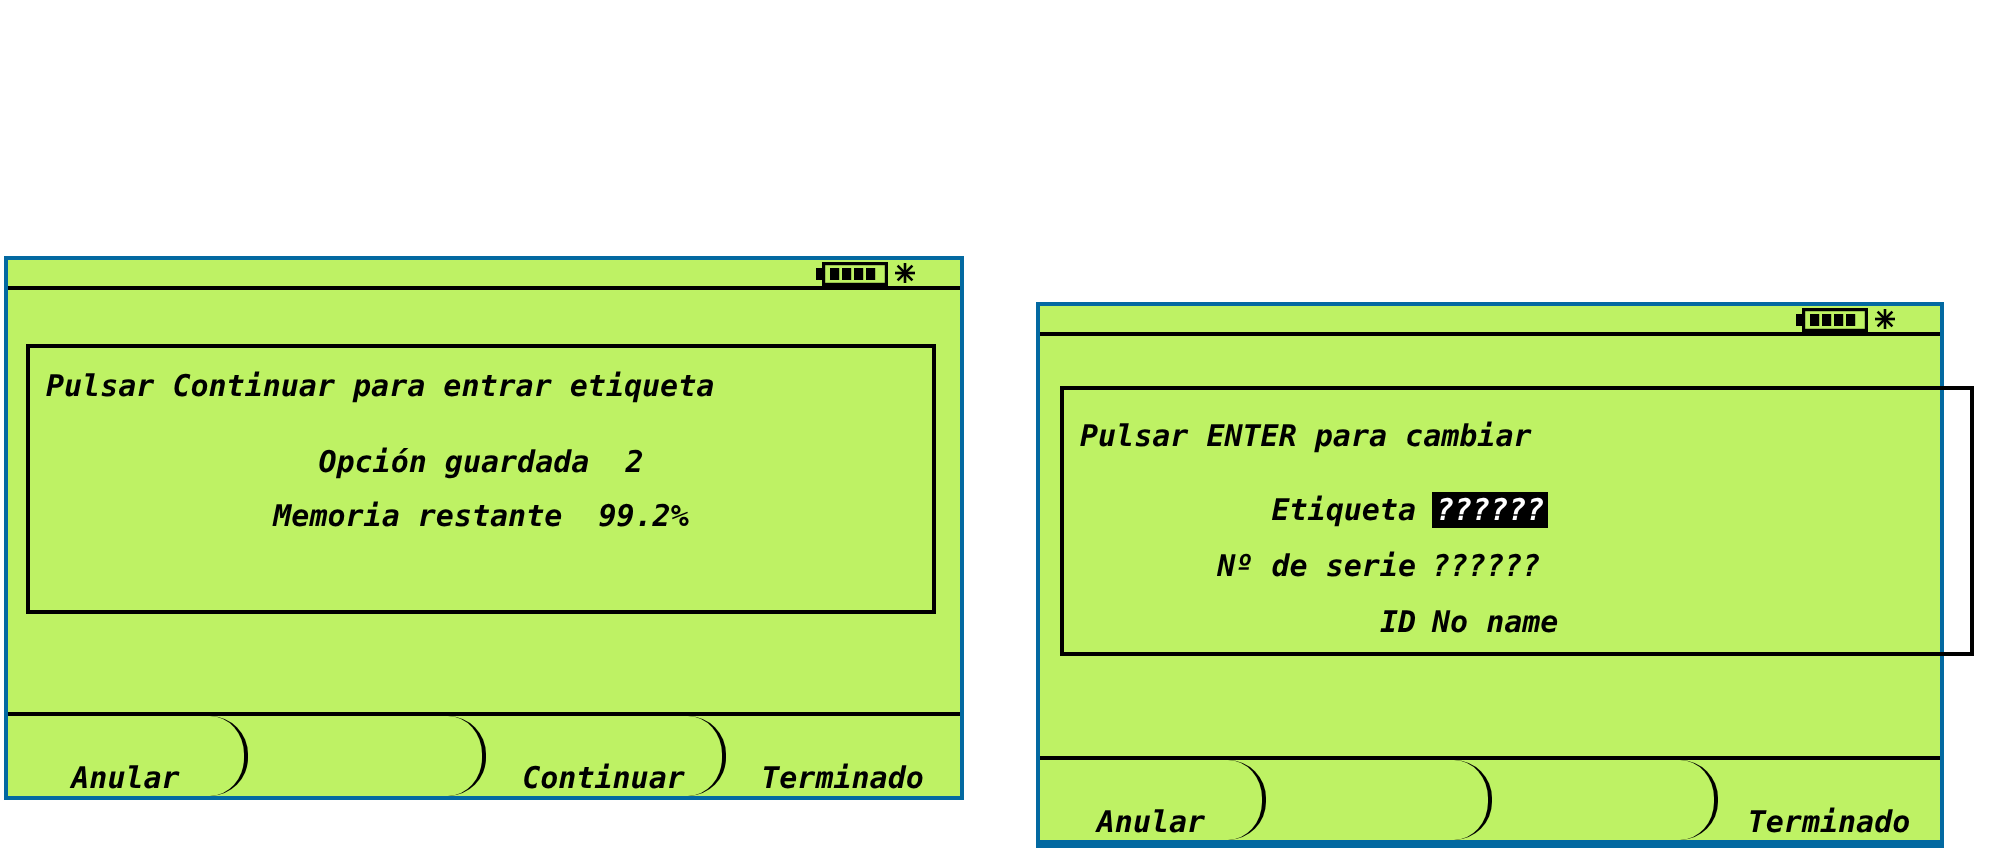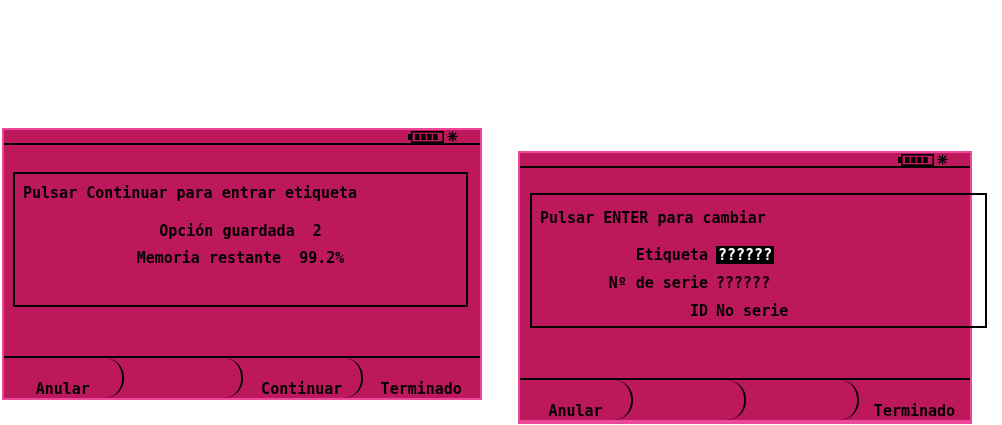--- a/index.html
+++ b/index.html
@@ -12,23 +12,24 @@
     background: #ffffff;
     position: relative;
     font-family: "DejaVu Sans Mono", "Liberation Mono", monospace;
     font-weight: 700;
     font-size: 15px;
     color: #000000;
     overflow: hidden;
   }
   .screen {
     position: absolute;
-    background: #be185d;
-    border: 2px solid #ec4899;
+    background: #bef264;
+    border: 2px solid #0369a1;
     box-sizing: border-box;
+    font-style: italic;
   }
   #screen-left {
     left: 2px;
     top: 128px;
     width: 480px;
     height: 272px;
   }
   #screen-right {
     left: 518px;
     top: 151px;
@@ -217,21 +218,21 @@
       <div class="field-row">
         <span class="field-label">Etiqueta</span>
         <span class="field-value inverted">??????</span>
       </div>
       <div class="field-row">
         <span class="field-label">Nº de serie</span>
         <span class="field-value">??????</span>
       </div>
       <div class="field-row">
         <span class="field-label">ID</span>
-        <span class="field-value">No serie</span>
+        <span class="field-value">No name</span>
       </div>
     </div>
   </div>
 
   <footer class="softkeys">
     <div class="softkey">
       <span>Anular</span>
     </div>
     <div class="softkey">
       <span></span>

